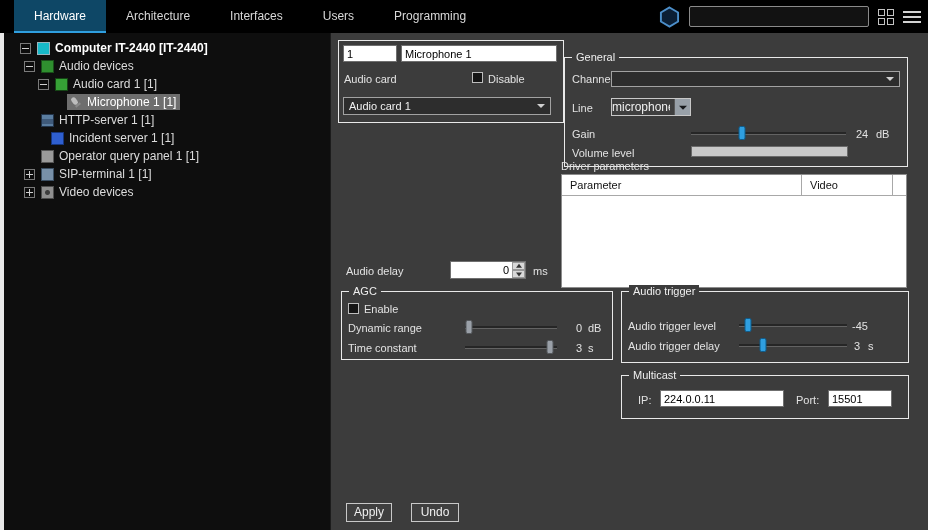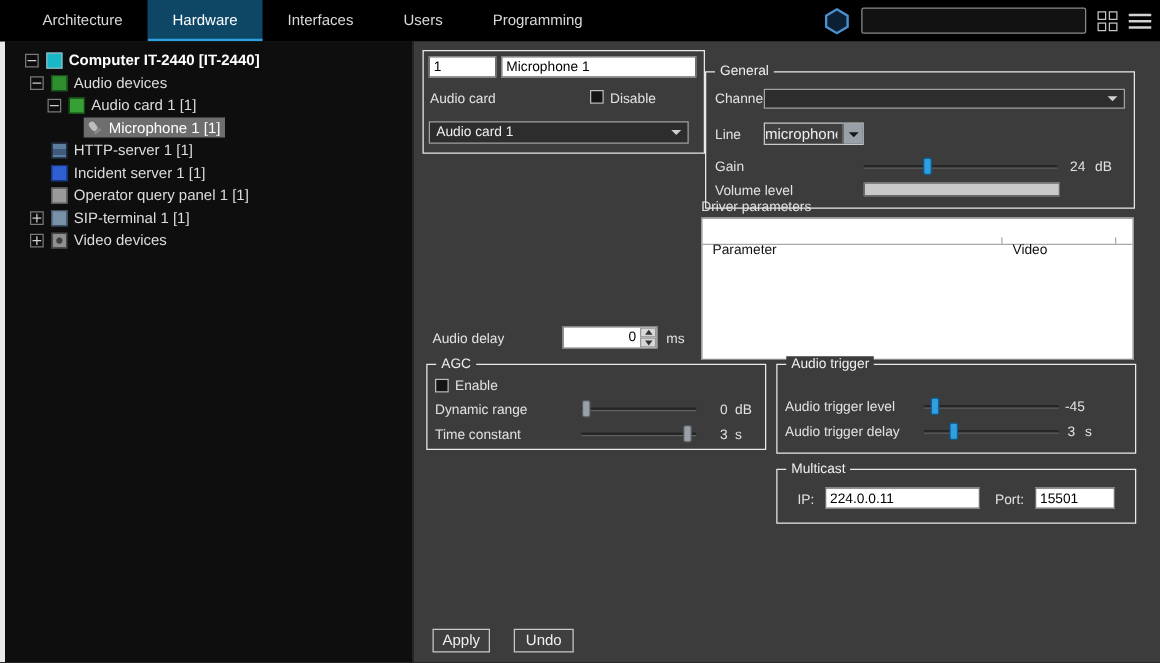--- a/index.html
+++ b/index.html
@@ -95,21 +95,21 @@
   .gen-gain-slider {left:126px; top:68px; width:155px;}
   .gen-gain-val {left:291px; top:70px;}
   .gen-gain-unit {left:311px; top:70px;}
   .gen-vol-lbl {left:7px; top:89px;}
   .gen-vol-bar {left:126px; top:88px; width:157px; height:11px;}
 
   
   .dp-title {left:230px; top:127px;}
   .dp-table {position:absolute; left:230px; top:141px; width:346px; height:114px; background:#fff; border:1px solid #8c8c8c; box-sizing:border-box;}
   .dp-header {display:flex; height:20px; border-bottom:1px solid #a8a8a8;}
-  .dp-cell {font-size:11px; color:#111; padding:4px 0 0 8px; box-sizing:border-box;margin-top:15px;}
+  .dp-cell {font-size:11px; color:#111; padding:4px 0 0 8px; box-sizing:border-box;}
   .dp-cell.c0 {width:240px; border-right:1px solid #a8a8a8;}
   .dp-cell.c1 {width:91px; border-right:1px solid #a8a8a8;}
   .dp-cell.c2 {flex:1;}
   .dp-body {flex:1;}
 
   
   .ad-lbl {left:15px; top:232px;}
   .ad-spinner {position:absolute; left:119px; top:228px; width:76px; height:18px; background:#fff;
                border:1px solid #6f6f6f; display:flex; align-items:stretch; box-sizing:border-box;}
   .spin-value {flex:1; text-align:right; padding:2px 3px 0 0; color:#000; font-size:11px;}
@@ -157,22 +157,22 @@
   .btn-apply {left:15px; top:470px; width:46px; height:19px;}
   .btn-undo {left:80px; top:470px; width:48px; height:19px;}
 </style>
 </head>
 <body>
 
 <div id="app">
 
   <header id="topbar">
     <nav id="tab-bar">
+        <div class="tab active">Hardware</div>
         <div class="tab">Architecture</div>
-        <div class="tab active">Hardware</div>
         <div class="tab">Interfaces</div>
         <div class="tab">Users</div>
         <div class="tab">Programming</div>
       </nav>
     <div class="top-right">
       <span class="logo">
         <svg width="21" height="22" viewBox="0 0 22 23">
           <polygon points="11,1.5 20,6.8 20,16.2 11,21.5 2,16.2 2,6.8" fill="#0b1f35" stroke="#4c8fca" stroke-width="2"></polygon>
         </svg>
       </span>
@@ -222,21 +222,21 @@
             <span class="tree-label">Microphone 1 [1]</span>
           </span>
         </div>
         <div class="tree-row" style="padding-left: 20px;">
           <span class="expander-spacer"></span>
           <span class="tree-sel">
             <span class="tree-icon http-server-icon"></span>
             <span class="tree-label">HTTP-server 1 [1]</span>
           </span>
         </div>
-        <div class="tree-row" style="padding-left: 20px;">
+        <div class="tree-row" style="padding-left: 20px; margin-left: 10px;">
           <span class="expander-spacer"></span>
           <span class="tree-sel">
             <span class="tree-icon incident-server-icon"></span>
             <span class="tree-label">Incident server 1 [1]</span>
           </span>
         </div>
         <div class="tree-row" style="padding-left: 20px;">
           <span class="expander-spacer"></span>
           <span class="tree-sel">
             <span class="tree-icon operator-panel-icon"></span>

